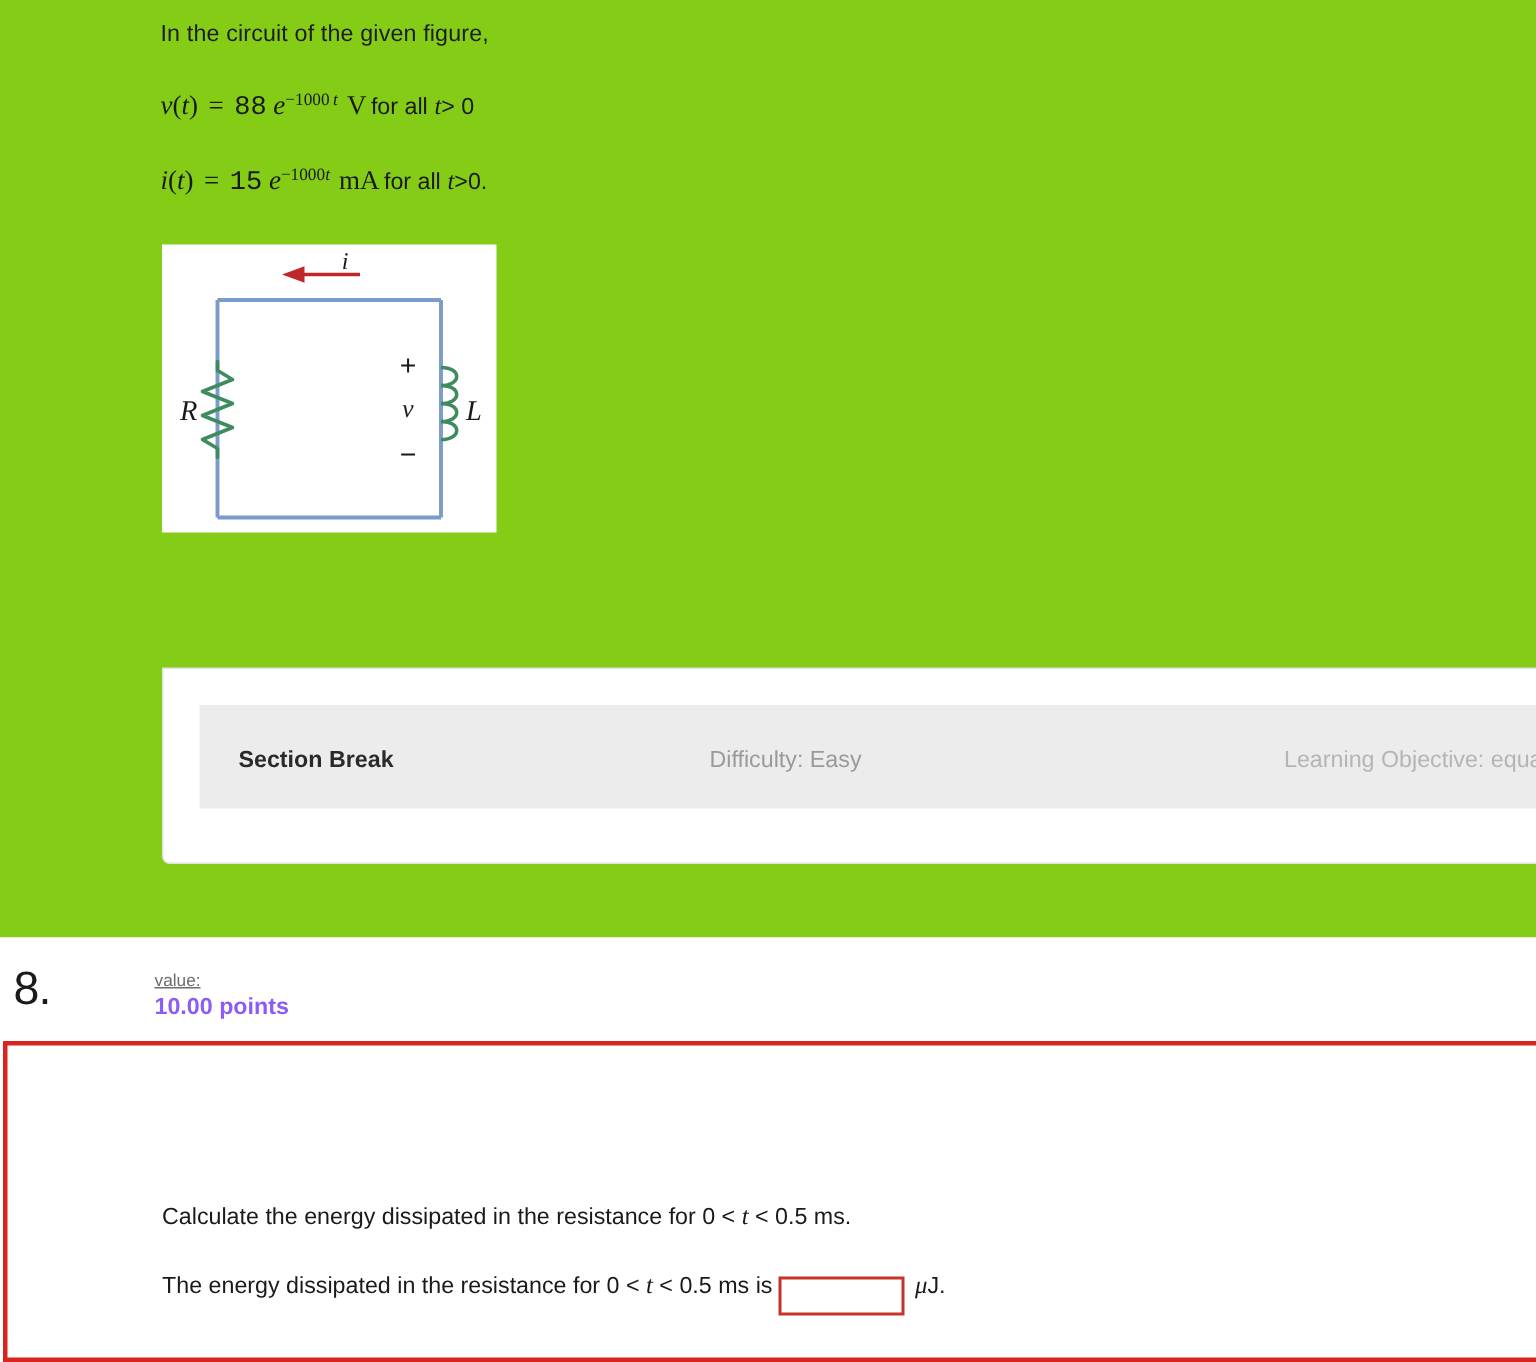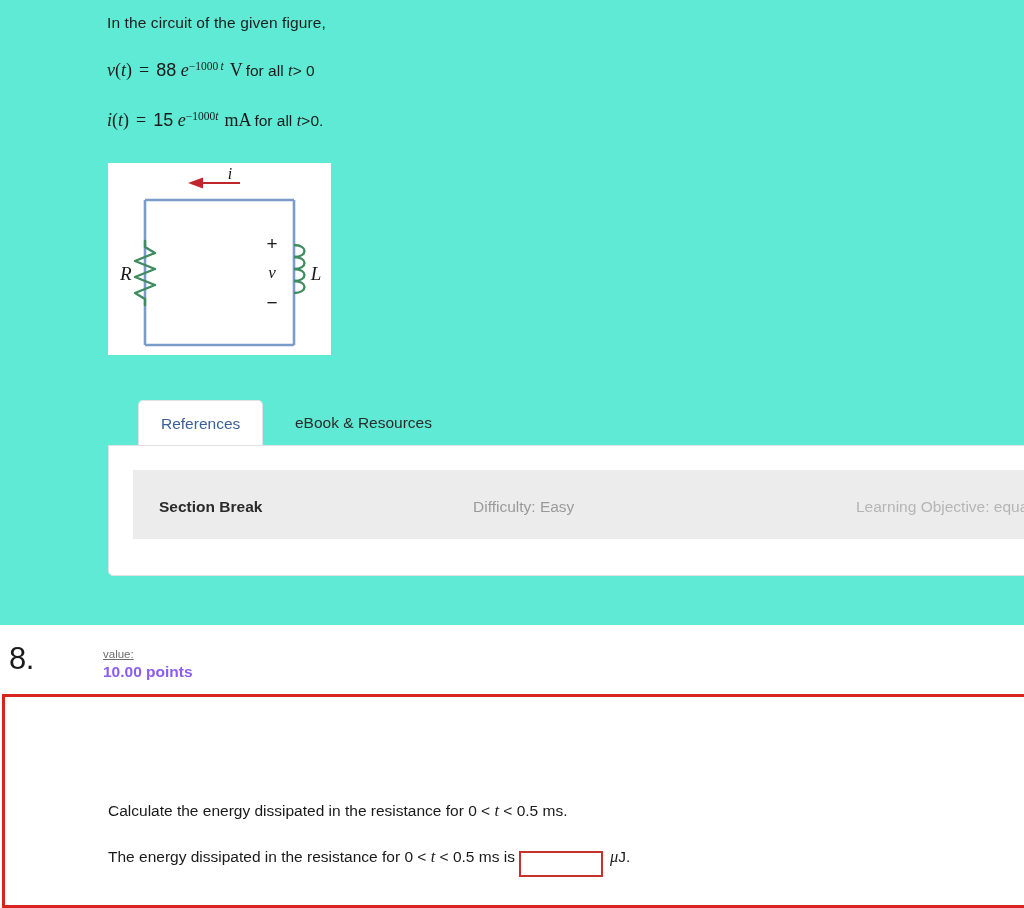--- a/index.html
+++ b/index.html
@@ -15,21 +15,21 @@
     overflow: hidden;
     position: relative;
   }
 
   
   #top-section {
     position: absolute;
     left: 0; top: 0;
     width: 1024px;
     height: 625px;
-    background: #5eead4;
+    background: #84cc16;
   }
 
   .stem-text {
     position: absolute;
     left: 107px;
     top: 14px;
     font-size: 15.5px;
     color: #1d1d1d;
     letter-spacing: .1px;
   }
@@ -54,21 +54,21 @@
     font-family: "Liberation Serif", serif;
     font-style: normal;
     font-size: 18px;
   }
   .mop {           
     font-family: "Liberation Serif", serif;
     font-size: 18px;
     padding: 0 7px;
   }
   .mnum {
-    font-family: Liberation Sans, sans-serif;
+    font-family: Liberation Mono, monospace;
     font-size: 18px;
   }
   sup.expo {
     font-family: "Liberation Serif", serif;
     font-size: 11.5px;
     font-style: normal;
     vertical-align: super;
     line-height: 0;
     margin-top: 16px;
   }
@@ -297,24 +297,20 @@
 
       <text x="122" y="16" font-family="Liberation Serif, serif" font-style="italic" font-size="16" fill="#1a1a1a" text-anchor="middle">i</text>
       <text x="12" y="117" font-family="Liberation Serif, serif" font-style="italic" font-size="19" fill="#1a1a1a">R</text>
       <text x="208" y="117" font-family="Liberation Serif, serif" font-style="italic" font-size="19" fill="#1a1a1a" text-anchor="middle">L</text>
       <text x="164" y="87" font-family="Liberation Sans, sans-serif" font-size="19" fill="#1a1a1a" text-anchor="middle">+</text>
       <text x="164" y="115" font-family="Liberation Serif, serif" font-style="italic" font-size="17" fill="#1a1a1a" text-anchor="middle">v</text>
       <text x="164" y="146" font-family="Liberation Sans, sans-serif" font-size="19" fill="#1a1a1a" text-anchor="middle">−</text>
     </svg>
   </div>
 
-  <div id="tab-strip">
-    <div class="tab active">References</div>
-    <div class="tab inactive">eBook &amp; Resources</div>
-  </div>
 
   <div id="tab-panel">
     <div id="meta-strip">
       <div class="meta-cell" id="meta-section-break">Section Break</div>
       <div class="meta-cell" id="meta-difficulty">Difficulty: Easy</div>
       <div class="meta-cell" id="meta-objective">Learning Objective: equations.</div>
     </div>
   </div>
 </div>
 

